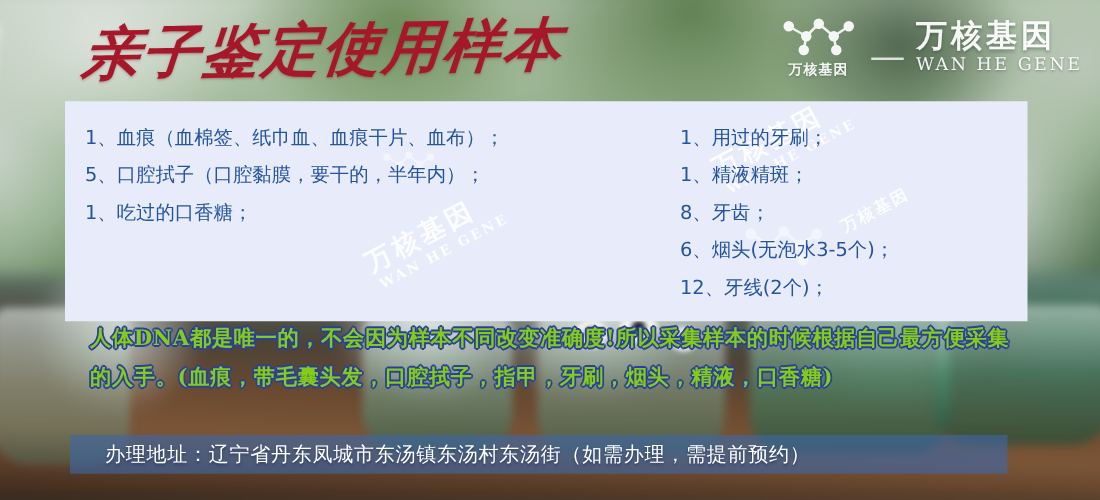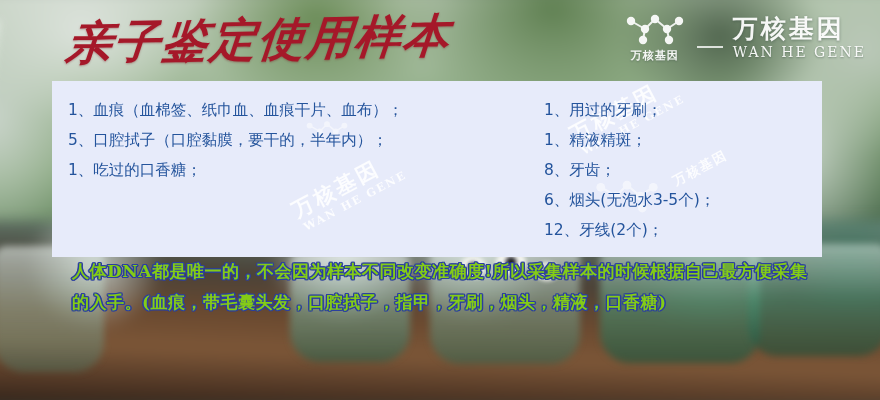--- a/index.html
+++ b/index.html
@@ -410,14 +410,17 @@
         <div class="sample-item">12、牙线(2个)；</div>
       </div>
     </div>
   </div>
 
   <div class="note">
     <span class="note-line">人体DNA都是唯一的，不会因为样本不同改变准确度!所以采集样本的时候根据自己最方便采集</span>
     <span class="note-line">的入手。(血痕，带毛囊头发，口腔拭子，指甲，牙刷，烟头，精液，口香糖)</span>
   </div>
 
+  <div class="address-bar">
+    <span class="address-text">办理地址：辽宁省丹东凤城市东汤镇东汤村东汤街（如需办理，需提前预约）</span>
+  </div>
 
 </div>
 
 </body></html>

